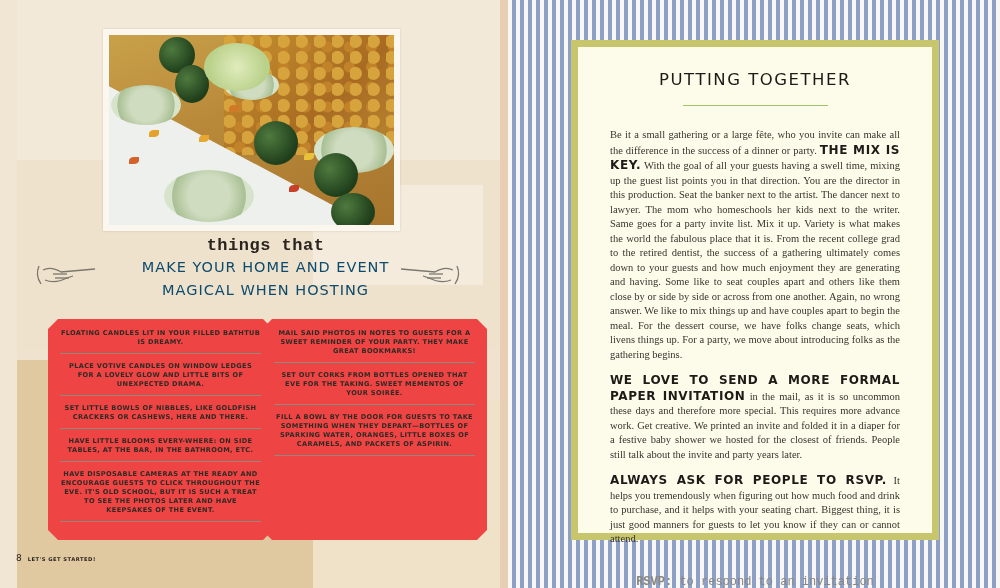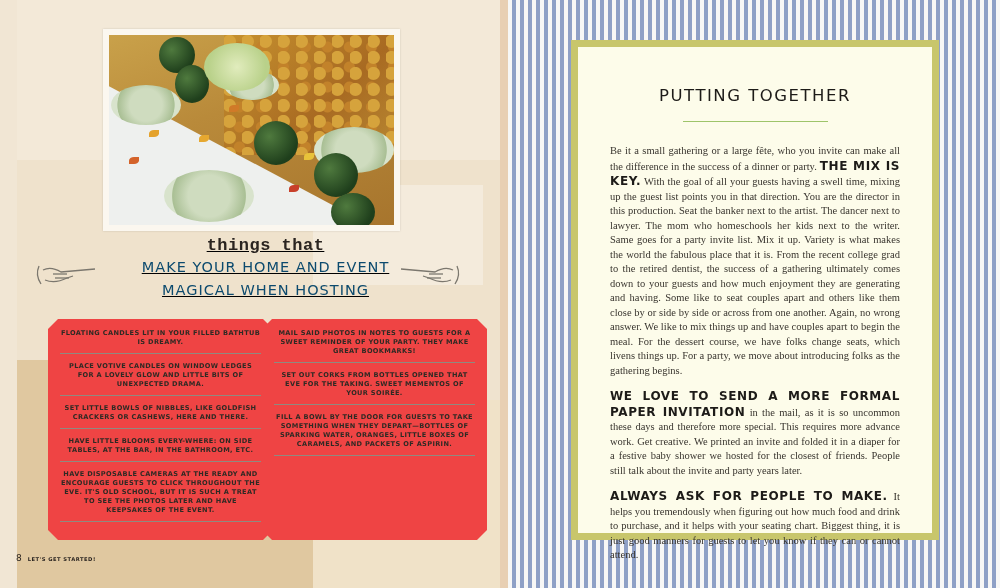--- a/index.html
+++ b/index.html
@@ -35,21 +35,21 @@
     background: radial-gradient(circle at 30% 40%, #d6a33c 0 6px, transparent 7px),
                 radial-gradient(circle at 70% 60%, #c2822a 0 5px, transparent 6px),
                 linear-gradient(135deg, #c7922f, #a86a22 60%, #b88832);
     background-size: 18px 16px, 22px 20px, 100% 100%;
   }
   .plate { position: absolute; border-radius: 50%; background: radial-gradient(circle, #cfdcbf 40%, #a9bf94 70%, #d8e3cc 72%); }
   .melon { position: absolute; border-radius: 50%; background: radial-gradient(circle at 35% 35%, #4f7a3e, #1f3f1c 70%); }
   .hydrangea { position: absolute; border-radius: 50%; background: radial-gradient(circle, #e1ecbd, #b9d18a 70%); }
   .leaf { position: absolute; width: 10px; height: 7px; border-radius: 50% 0; }
 
-  .heading-block { position: absolute; left: 0; top: 236px; width: 531px; text-align: center; text-decoration: underline; }
+  .heading-block { position: absolute; left: 0; top: 236px; width: 531px; text-align: center; }
   .heading-small {
     font-family: "Liberation Mono", monospace; font-weight: bold; font-size: 17px; color: #2a2420; letter-spacing: 0.5px;
   }
   .heading-big {
     font-family: "DejaVu Sans", sans-serif; font-size: 14.5px; color: #0c4a6e; letter-spacing: 1px;
     line-height: 22px; margin-top: 1px;
   }
   .hand { position: absolute; top: 260px; width: 68px; height: 30px; }
   .hand.left { left: 33px; }
   .hand.right { left: 395px; transform: scaleX(-1); }
@@ -75,21 +75,21 @@
     position: absolute; left: 500px; top: 0; width: 500px; height: 588px;
     background: repeating-linear-gradient(90deg, #f7f7f6 0px, #f7f7f6 4px, #8ea0c6 4px, #8ea0c6 8px);
   }
   .right-page-edge { position: absolute; left: 0; top: 0; width: 8px; height: 588px; background: #e8cfb3; }
   .frame {
     position: absolute; left: 571px; top: 40px; width: 368px; height: 500px;
     background: #c8c66c;
   }
   .frame-inner {
     position: absolute; left: 7px; top: 7px; right: 7px; bottom: 7px; background: #fdfcea;
-    padding: 16px 32px;
+    padding: 0 32px;
   }
   .title {
     margin-top: 22px; text-align: center; font-family: "DejaVu Sans", sans-serif; font-size: 16.5px;
     letter-spacing: 1.5px; line-height: 22px; color: #1d1b18;
   }
   .title-rule { width: 145px; height: 1px; background: #9ec46a; margin: 14px auto 22px auto; }
   .body-text {
     font-family: "Liberation Serif", serif; font-size: 10.5px; line-height: 14.5px; color: #38342e;
     text-align: justify;
   }
@@ -192,20 +192,20 @@
     </div>
     <div class="title-rule"></div>
     <div class="body-text">
       <p>
         <span>Be it a small gathering or a large fête, who you invite can make all the difference in the success of a dinner or party. </span><span class="caps">THE MIX IS KEY.</span><span> With the goal of all your guests having a swell time, mixing up the guest list points you in that direction. You are the director in this production. Seat the banker next to the artist. The dancer next to lawyer. The mom who homeschools her kids next to the writer. Same goes for a party invite list. Mix it up. Variety is what makes the world the fabulous place that it is. From the recent college grad to the retired dentist, the success of a gathering ultimately comes down to your guests and how much enjoyment they are generating and having. Some like to seat couples apart and others like them close by or side by side or across from one another. Again, no wrong answer. We like to mix things up and have couples apart to begin the meal. For the dessert course, we have folks change seats, which livens things up. For a party, we move about introducing folks as the gathering begins.</span>
       </p>
       <p>
         <span class="caps">WE LOVE TO SEND A MORE FORMAL PAPER INVITATION</span><span> in the mail, as it is so uncommon these days and therefore more special. This requires more advance work. Get creative. We printed an invite and folded it in a diaper for a festive baby shower we hosted for the closest of friends. People still talk about the invite and party years later.</span>
       </p>
       <p>
-        <span class="caps">ALWAYS ASK FOR PEOPLE TO MAKE.</span><span> It helps you tremendously when figuring out how much food and drink to purchase, and it helps with your seating chart. Biggest thing, it is just good manners for guests to let you know if they can or cannot attend.</span>
+        <span class="caps">ALWAYS ASK FOR PEOPLE TO RSVP.</span><span> It helps you tremendously when figuring out how much food and drink to purchase, and it helps with your seating chart. Biggest thing, it is just good manners for guests to let you know if they can or cannot attend.</span>
       </p>
     </div>
     <div class="rsvp-def">
       <b>RSVP:</b><span> to respond to an invitation</span>
     </div>
   </div>
 </div>
 
 </body></html>

